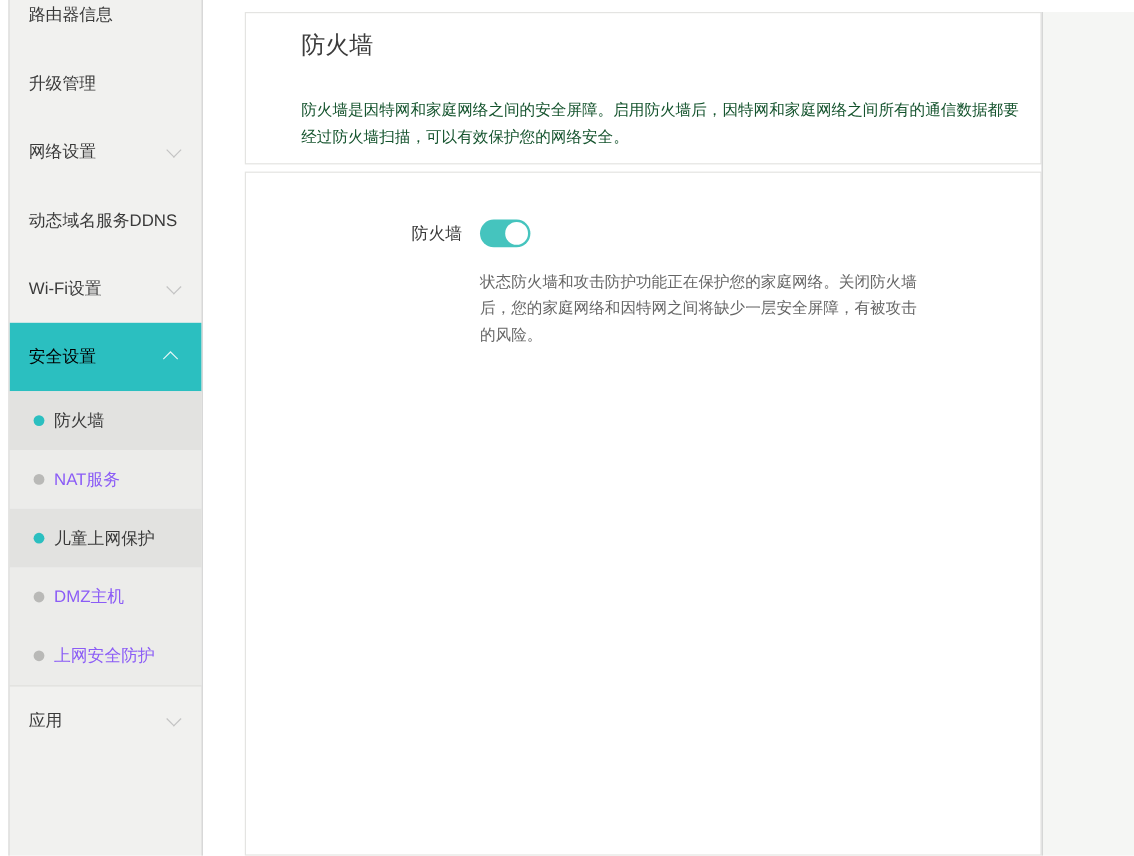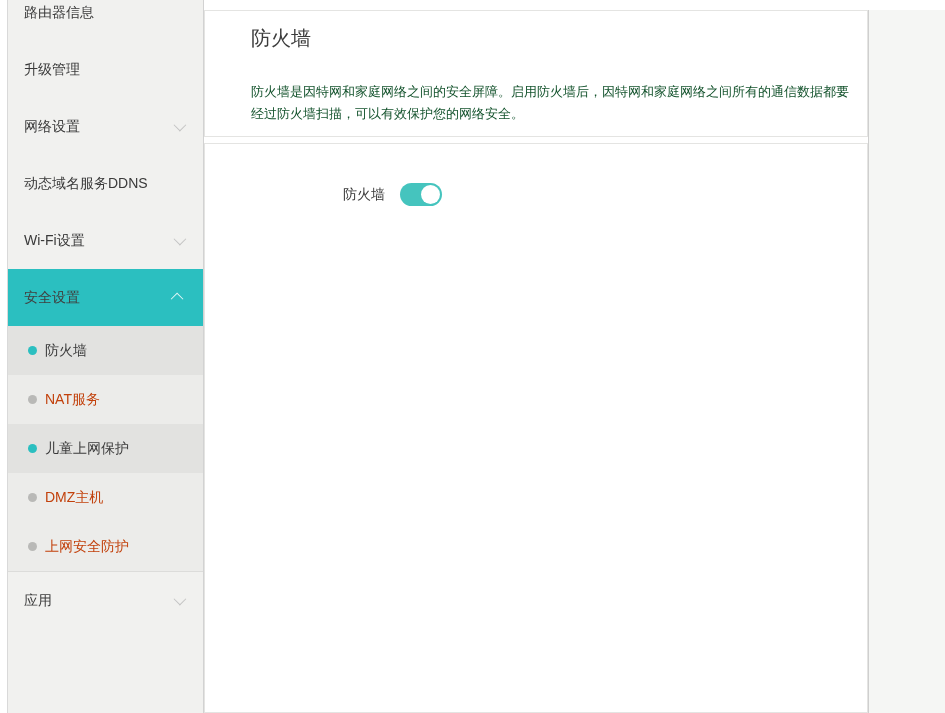--- a/index.html
+++ b/index.html
@@ -7,48 +7,48 @@
   body {
     position:relative;
     background:#ffffff;
     font-family:"Liberation Sans","DejaVu Sans",sans-serif;
     overflow:hidden;
     color:#3a3a3a;
   }
 
   
   .sidebar {
-    position:absolute; left:7px; top:0; width:197px; height:713px;
+    position:absolute; left:7px; top:0; width:162px; height:713px;
     background:#f1f1ef;
     border-left:1px solid #d9d9d9;
     border-right:1px solid #d2d2d2;
     overflow:hidden;
     text-align:right;
   }
   .nav { margin-top:-16px; }
   .nav-item {
     height:57px; display:flex; align-items:center;
     padding:0 16px; font-size:14px; color:#3a3a3a; cursor:pointer;
   }
   .nav-item.active {
-    background:var(--accent,#2bbfc0); color:#404040;gap:32px;
+    background:var(--accent,#2bbfc0); color:#000000;gap:32px;
   }
   .chev {
     width:9px; height:9px; margin-left:auto; margin-right:4px;
     border-right:1px solid #c3c3c3; border-bottom:1px solid #c3c3c3;
     transform:rotate(45deg) translateY(-2px);
   }
   .nav-item.active .chev {
     border-color:rgba(255,255,255,0.85);
     transform:rotate(-135deg) translateY(-2px);
   }
   .submenu { border-bottom:1px solid #dcdcda; }
   .sub-item {
     height:49px; display:flex; align-items:center;
-    padding-left:20px; font-size:14px; color:#c2410c;
+    padding-left:20px; font-size:14px; color:#8b5cf6;
     background:#ececea; cursor:pointer;
   }
   .sub-item.selected { background:#e2e2e0; color:#3a3a3a; }
   .dot {
     width:9px; height:9px; border-radius:50%;
     background:#b9b9b7; margin-right:8px; flex:0 0 auto;
   }
   .sub-item.selected .dot { background:var(--accent,#2bbfc0); }
 
   
@@ -158,16 +158,17 @@
     <p class="intro">防火墙是因特网和家庭网络之间的安全屏障。启用防火墙后，因特网和家庭网络之间所有的通信数据都要经过防火墙扫描，可以有效保护您的网络安全。</p>
   </section>
 
   <section class="card card-body">
     <div class="form-row">
       <label class="form-label">防火墙</label>
       <div class="toggle on">
         <span class="knob"></span>
       </div>
     </div>
+    <p class="toggle-desc">状态防火墙和攻击防护功能正在保护您的家庭网络。关闭防火墙后，您的家庭网络和因特网之间将缺少一层安全屏障，有被攻击的风险。</p>
   </section>
 </main>
 
 <div class="right-panel"></div>
 
 </body></html>

